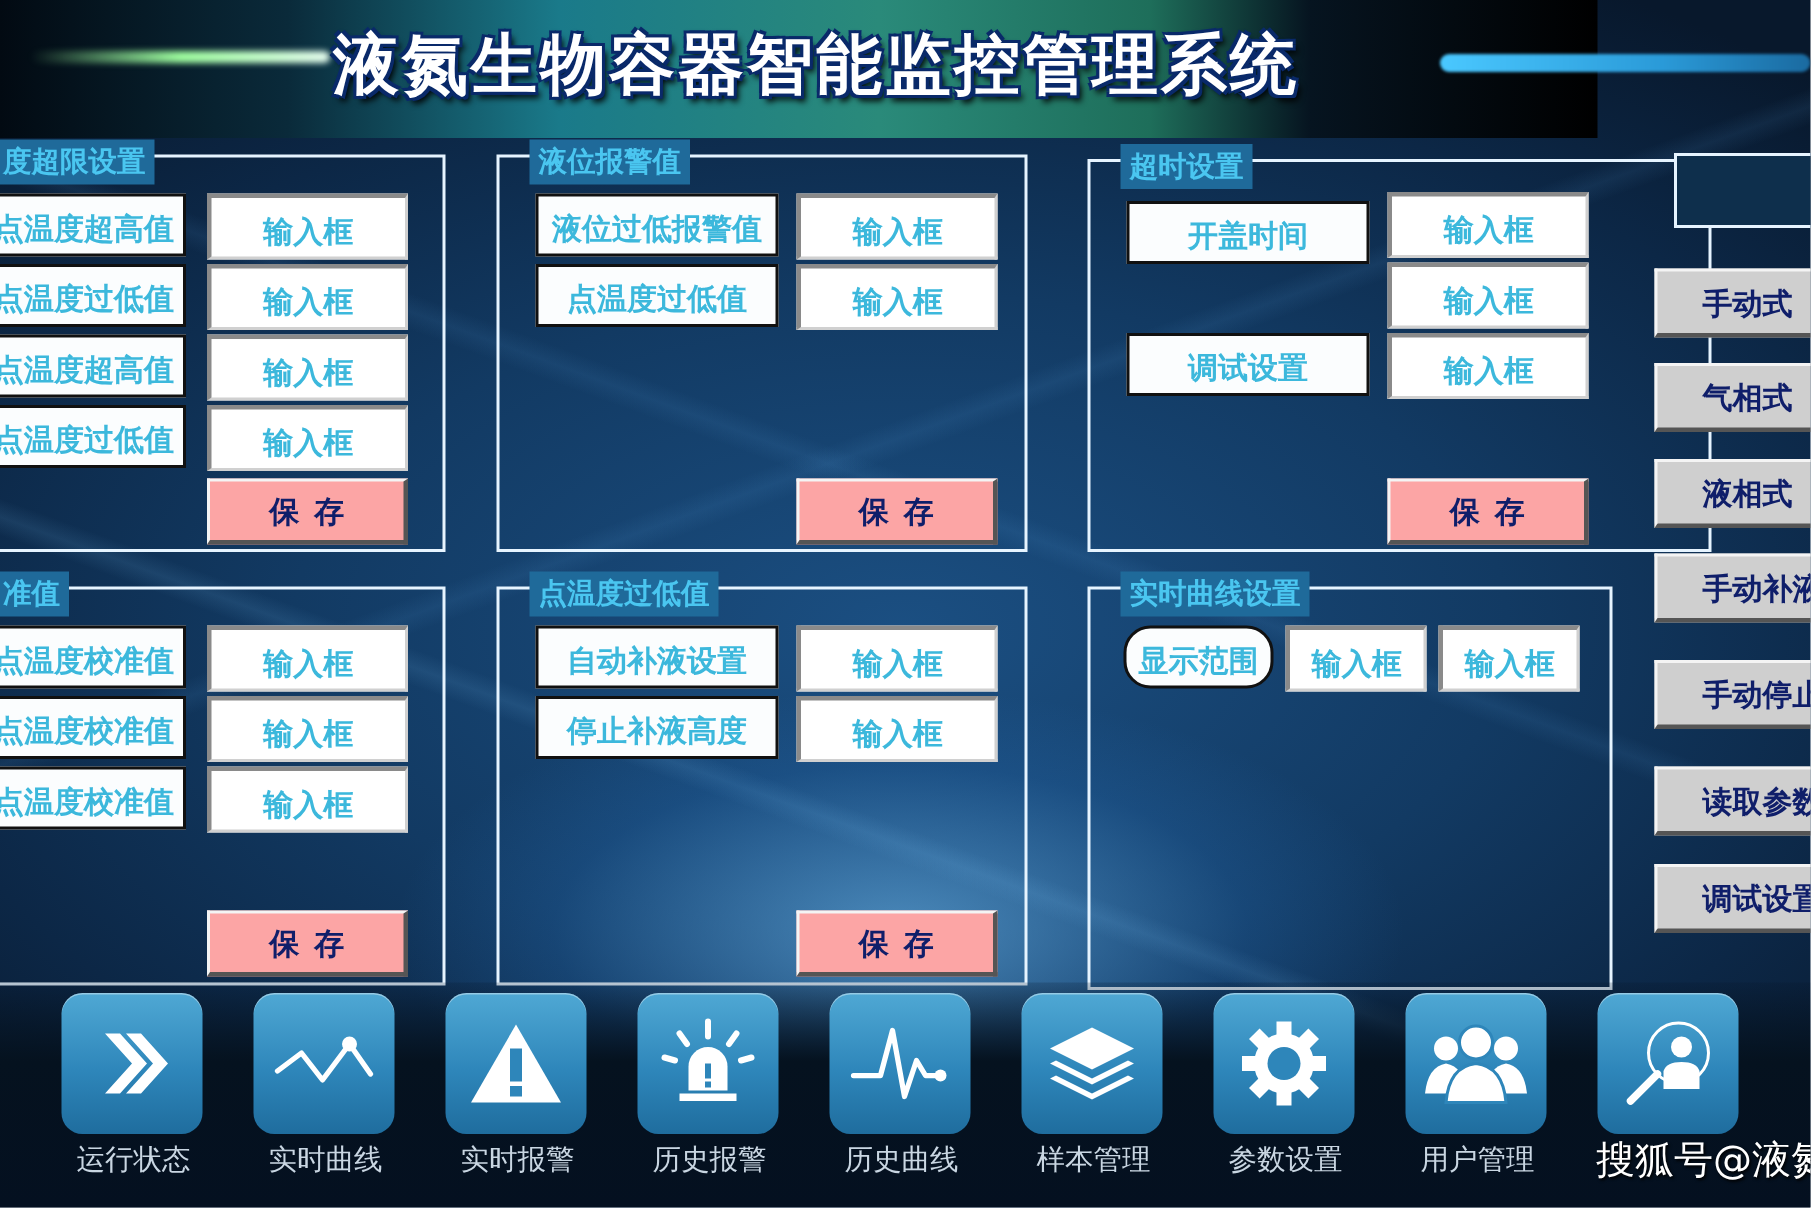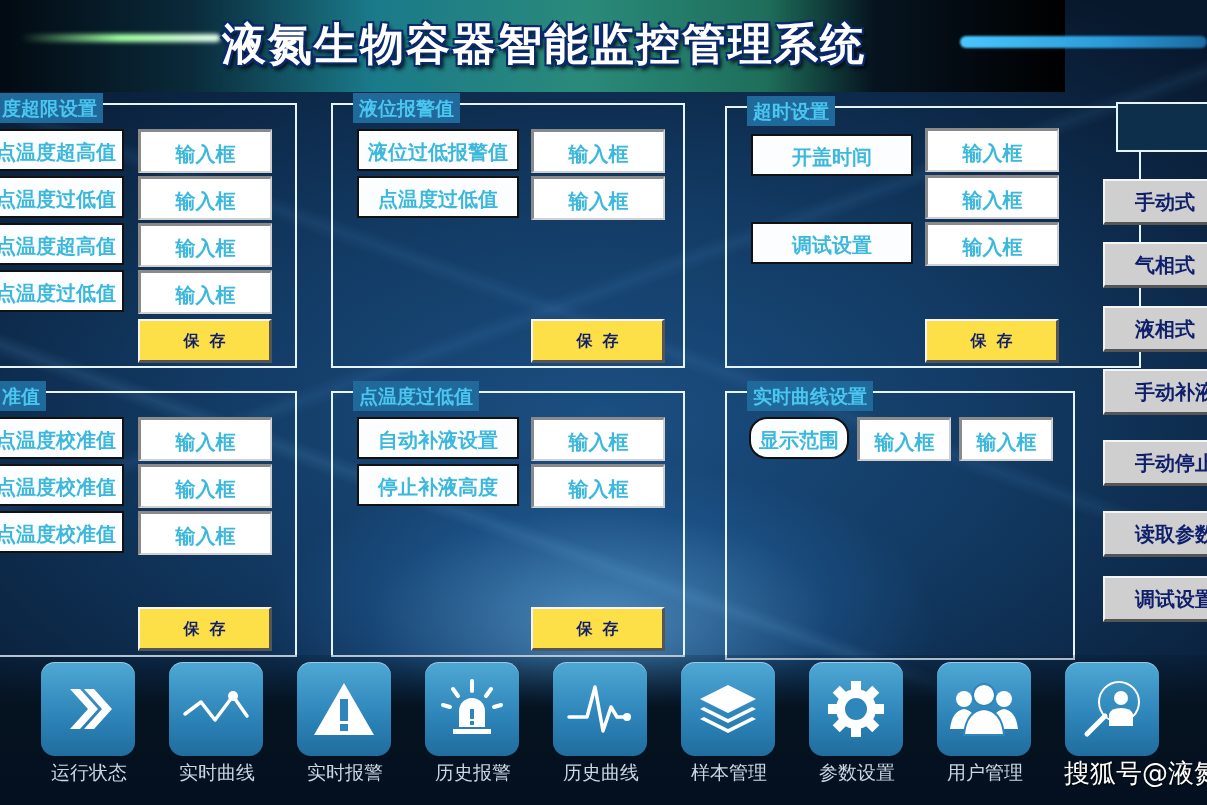--- a/index.html
+++ b/index.html
@@ -52,21 +52,21 @@
     font-size:20px; font-weight:bold; color:#3cb8dc; white-space:nowrap; overflow:hidden;
   }
   .input-box {
     position:absolute; height:44px; line-height:44px; box-sizing:border-box;
     background:#ffffff; text-align:center; font-size:20px; font-weight:bold; color:#3cb8dc;
     border-top:3px solid #8a8a8a; border-left:3px solid #8a8a8a;
     border-right:2px solid #d0d0d0; border-bottom:2px solid #d0d0d0;
   }
   .save-btn {
     position:absolute; width:134px; height:44px; line-height:40px; box-sizing:border-box;
-    background:#fde047; text-align:center; font-size:16px; font-weight:bold; color:#0f1e6a;
+    background:#fca5a5; text-align:center; font-size:20px; font-weight:bold; color:#0f1e6a;
     border-top:2px solid #f4f4f4; border-left:2px solid #f4f4f4;
     border-right:3px solid #555; border-bottom:3px solid #555; letter-spacing:10px; padding-left:10px;
   }
   
   .status-box {
     position:absolute; left:1116px; top:102px; width:100px; height:50px;
     border:2px solid #e6f4ff; box-sizing:border-box; background:#0e2f4c;
   }
   .side-btn {
     position:absolute; width:120px; height:46px; line-height:42px; box-sizing:border-box;

